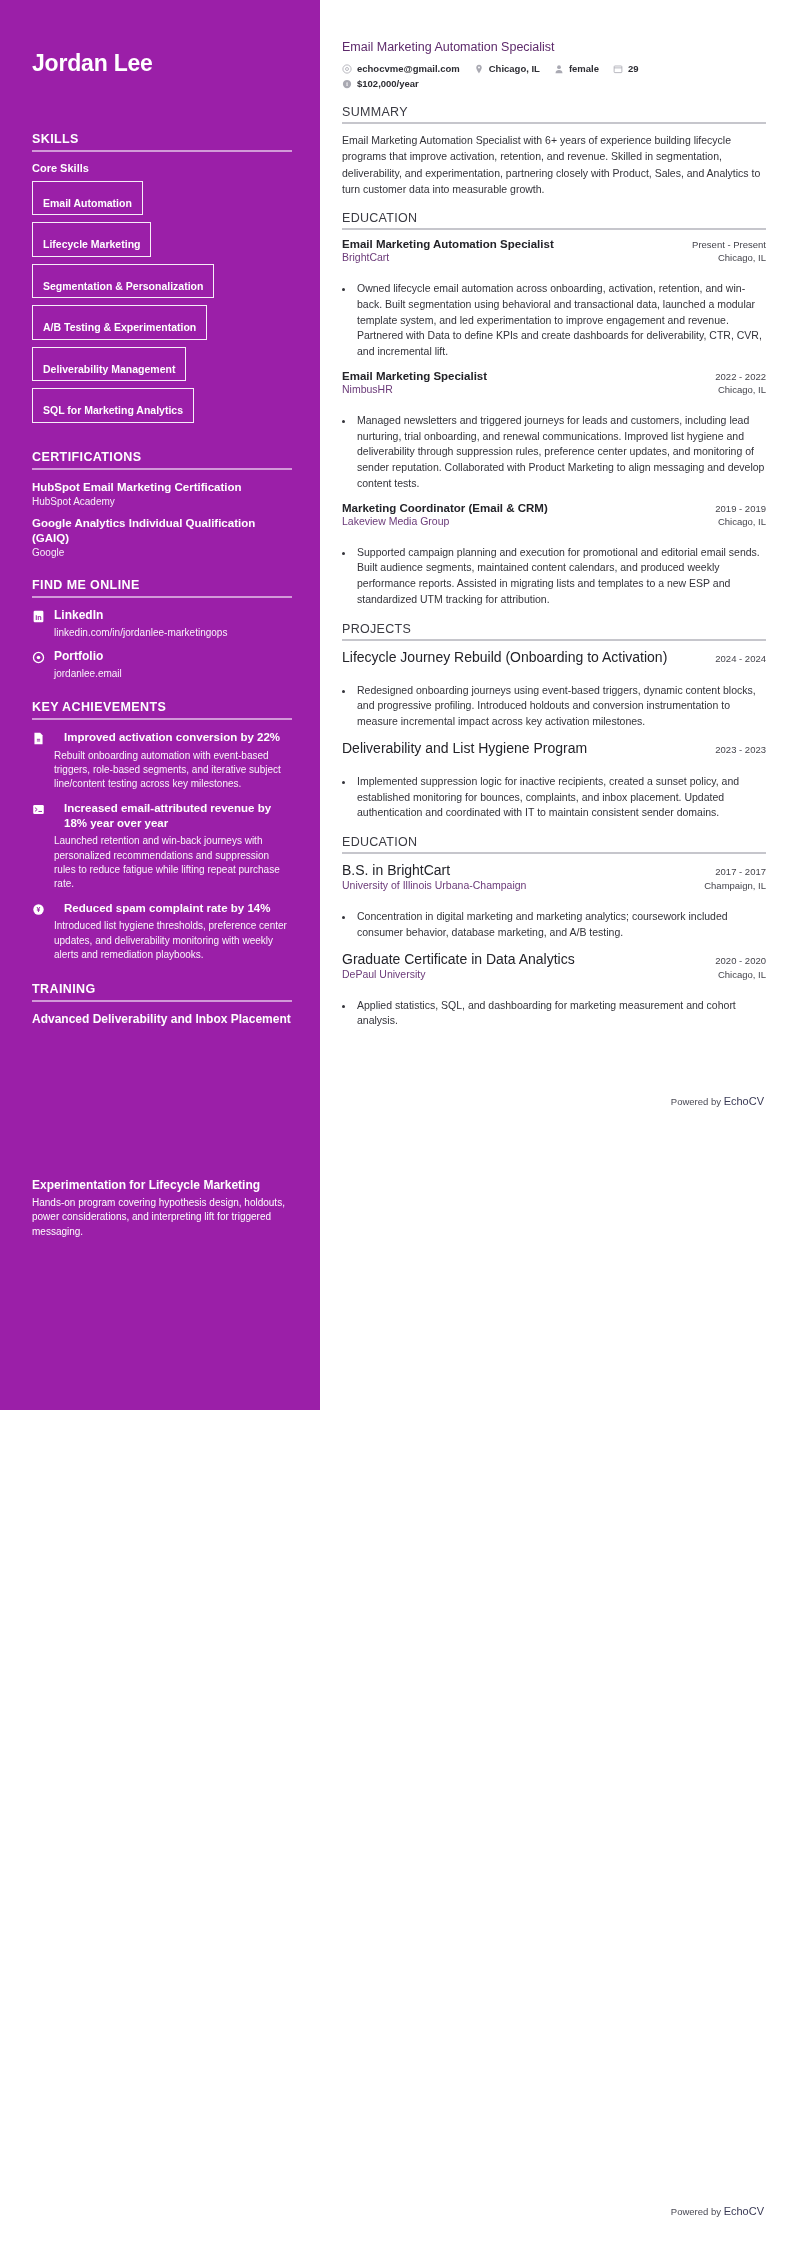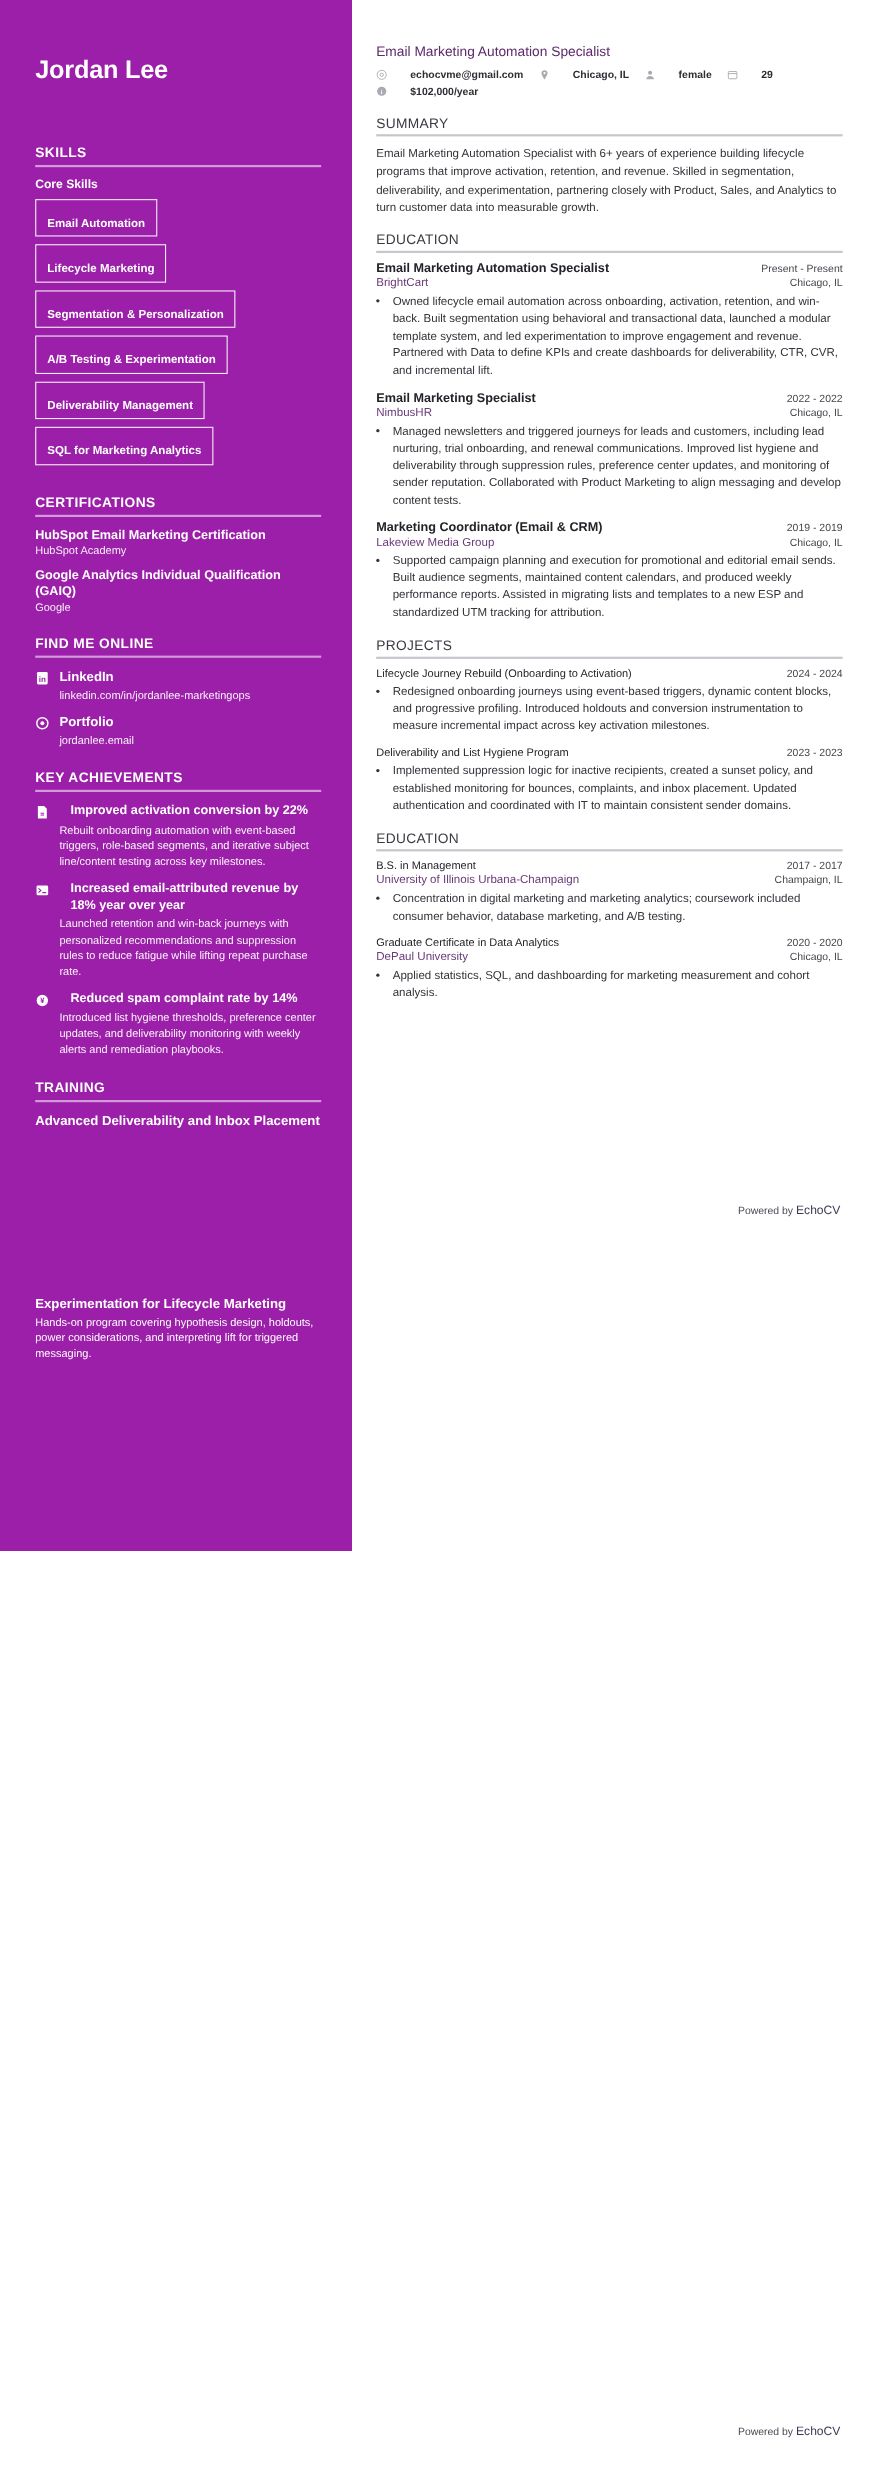--- a/index.html
+++ b/index.html
@@ -142,22 +142,22 @@
   }
   .contact-line {
     display: flex;
     flex-wrap: wrap;
     align-items: center;
     gap: 4px 14px;
     margin-bottom: 16px;
   }
   .contact-item {
     display: flex;
-    align-items: flex-start;
-    gap: 21px;
+    align-items: flex-end;
+    gap: 5px;
     font-size: 9.5px;
     font-weight: 700;
     color: #2d2d33;
     white-space: nowrap;
   }
   .contact-item .ci {
     width: 10px; height: 10px;
     flex: 0 0 10px;
     display: flex; align-items: center; justify-content: center;
     color: #a9a9b2;
@@ -185,21 +185,21 @@
     display: flex;
     justify-content: space-between;
     align-items: baseline;
     gap: 10px;
   }
   .entry-title {
     font-size: 11.5px;
     font-weight: 700;
     color: #232329;
   }
-  .entry-title.plain { font-weight: 400; font-size: 10px; }
+  .entry-title.plain { font-weight: 400; font-size: 14px; }
   .entry-dates {
     font-size: 9.5px;
     color: #44444c;
     white-space: nowrap;
   }
   .entry-sub {
     display: flex;
     justify-content: space-between;
     align-items: baseline;
     gap: 10px;
@@ -208,21 +208,21 @@
   .entry-org {
     font-size: 10.5px;
     color: #6b3a79;
   }
   .entry-loc {
     font-size: 9.5px;
     color: #44444c;
     white-space: nowrap;
   }
   ul.bullets {
-    margin: 4px 0 0 13px;
+    margin: 18px 0 0 13px;
     padding: 0;
   }
   ul.bullets li {
     font-size: 10.5px;
     line-height: 1.5;
     color: #33333a;
     margin-bottom: 1px;
     padding-left: 2px;
   }
   .footer {
@@ -478,21 +478,21 @@
         </ul>
       </div>
     </section>
 
     <section>
       <div class="sec-title">EDUCATION</div>
       <div class="sec-rule"></div>
 
       <div class="entry">
         <div class="entry-head">
-          <span class="entry-title plain">B.S. in Management</span>
+          <span class="entry-title plain">B.S. in BrightCart</span>
           <span class="entry-dates">2017 - 2017</span>
         </div>
         <div class="entry-sub">
           <span class="entry-org">University of Illinois Urbana-Champaign</span>
           <span class="entry-loc">Champaign, IL</span>
         </div>
         <ul class="bullets">
           <li>Concentration in digital marketing and marketing analytics; coursework included consumer behavior, database marketing, and A/B testing.</li>
         </ul>
       </div>

